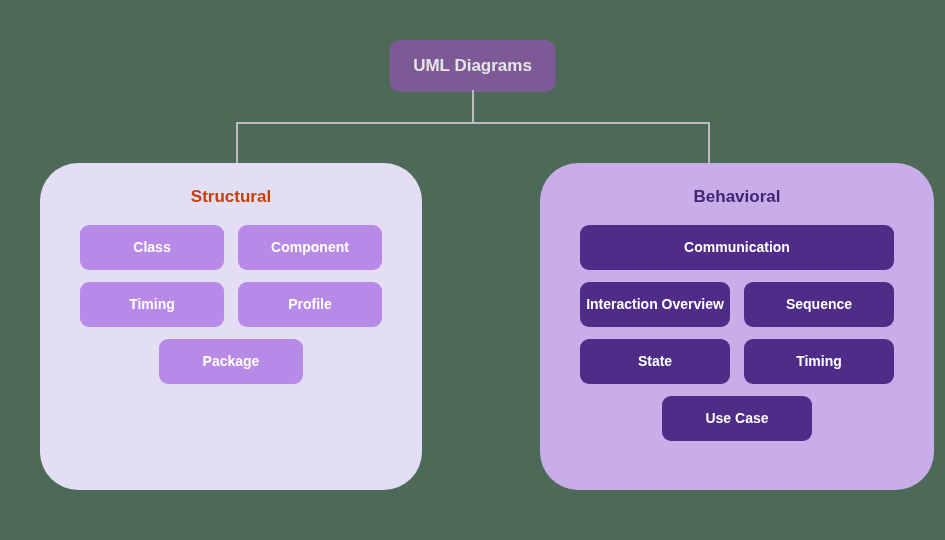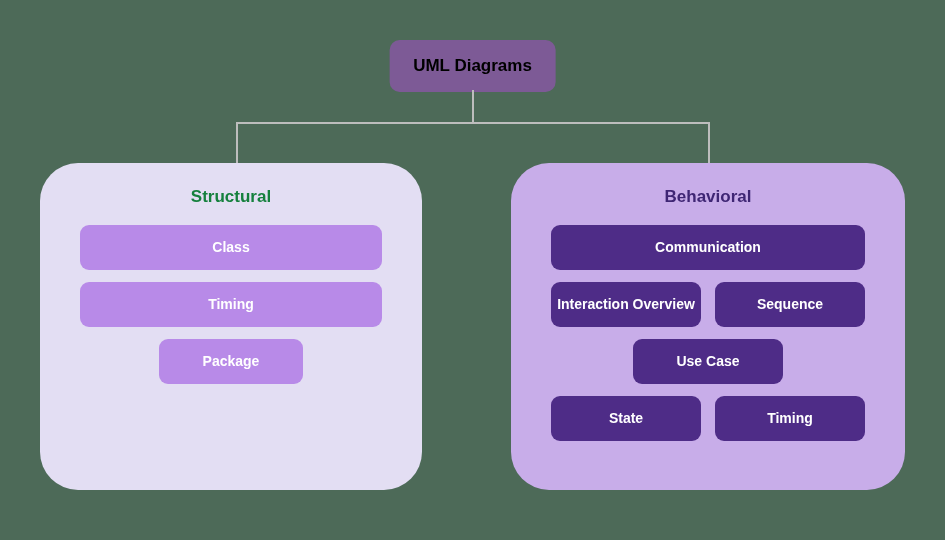--- a/index.html
+++ b/index.html
@@ -15,21 +15,21 @@
     overflow: hidden;
   }
 
   
   .root-node {
     position: absolute;
     top: 40px;
     left: 50%;
     transform: translateX(-50%);
     background: #7d5a96;
-    color: #000000;
+    color: #e5e5e5;
     font-weight: bold;
     font-size: 17px;
     padding: 16px 24px;
     border-radius: 10px;
     white-space: nowrap;
   }
 
   
   .line {
     position: absolute;
@@ -51,31 +51,31 @@
     flex-direction: column;
     align-items: center;
     padding: 24px 40px 24px;
   }
   .panel-structural {
     left: 40px;
     width: 382px;
     background: #e3def3;
   }
   .panel-behavioral {
-    left: 511px;
+    left: 540px;
     width: 394px;
     background: #c8ade9;
   }
 
   .panel-heading {
     font-weight: bold;
     font-size: 17px;
     margin-bottom: 18px;
   }
-  .panel-structural .panel-heading { color: #15803d; }
+  .panel-structural .panel-heading { color: #c2410c; }
   .panel-behavioral .panel-heading { color: #3f2674; }
 
   .row {
     display: flex;
     gap: 14px;
     width: 100%;
     margin-bottom: 12px;
   }
   .row:last-child { margin-bottom: 0; }
   .row-center {
@@ -112,40 +112,42 @@
 
   <div class="line line-root-v"></div>
   <div class="line line-h"></div>
   <div class="line line-left-v"></div>
   <div class="line line-right-v"></div>
 
   <div class="panel panel-structural">
     <div class="panel-heading">Structural</div>
     <div class="row">
       <div class="node">Class</div>
+      <div class="node">Component</div>
     </div>
     <div class="row">
       <div class="node">Timing</div>
+      <div class="node">Profile</div>
     </div>
     <div class="row row-center">
       <div class="node">Package</div>
     </div>
   </div>
 
   <div class="panel panel-behavioral">
     <div class="panel-heading">Behavioral</div>
     <div class="row">
       <div class="node">Communication</div>
     </div>
     <div class="row">
       <div class="node">Interaction Overview</div>
       <div class="node">Sequence</div>
     </div>
-    <div class="row row-center">
-      <div class="node">Use Case</div>
-    </div>
     <div class="row">
       <div class="node">State</div>
       <div class="node">Timing</div>
+    </div>
+    <div class="row row-center">
+      <div class="node">Use Case</div>
     </div>
   </div>
 
 </div>
 
 </body></html>

